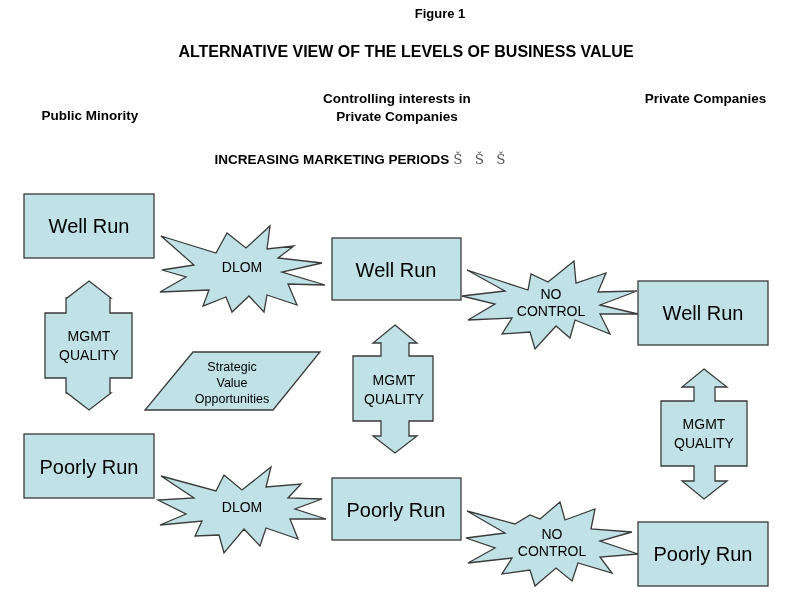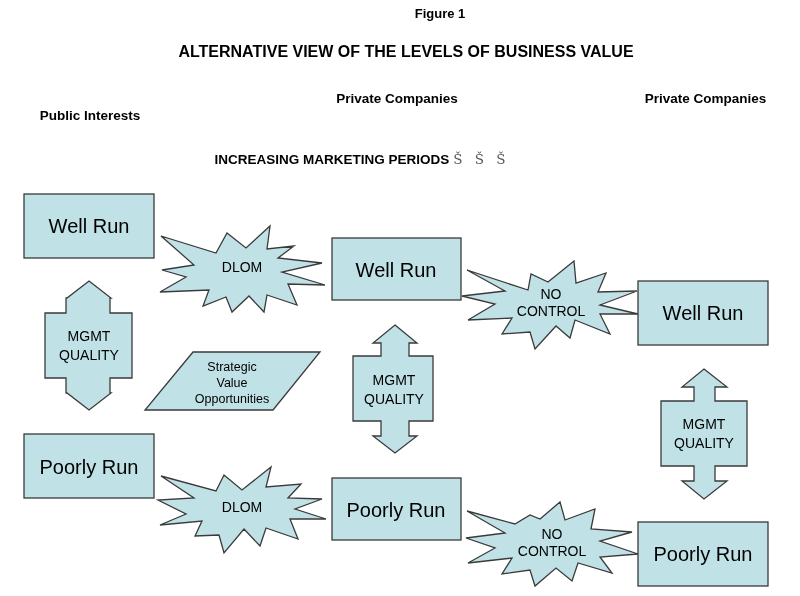--- a/index.html
+++ b/index.html
@@ -20,23 +20,24 @@
   .small { font-family: "Liberation Sans", sans-serif; font-size: 14px; fill: #000; text-anchor: middle; }
   .tiny { font-family: "Liberation Sans", sans-serif; font-size: 12.5px; fill: #000; text-anchor: middle; }
 </style>
 </head>
 <body>
 
 <div class="txt" id="fig-label">Figure 1</div>
 <div class="txt" id="main-title">ALTERNATIVE VIEW OF THE LEVELS OF BUSINESS VALUE</div>
 
 <div class="txt colhead" id="col1">
-  <div>Public Interests</div>
+  <div>Public Minority</div>
 </div>
 <div class="txt colhead" id="col2">
+  <div>Controlling interests in</div>
   <div>Private Companies</div>
 </div>
 <div class="txt colhead" id="col3">
   <div>Private Companies</div>
 </div>
 
 <div class="txt" id="periods">
   <span>INCREASING MARKETING PERIODS</span><span class="marks">Š Š Š</span>
 </div>
 

